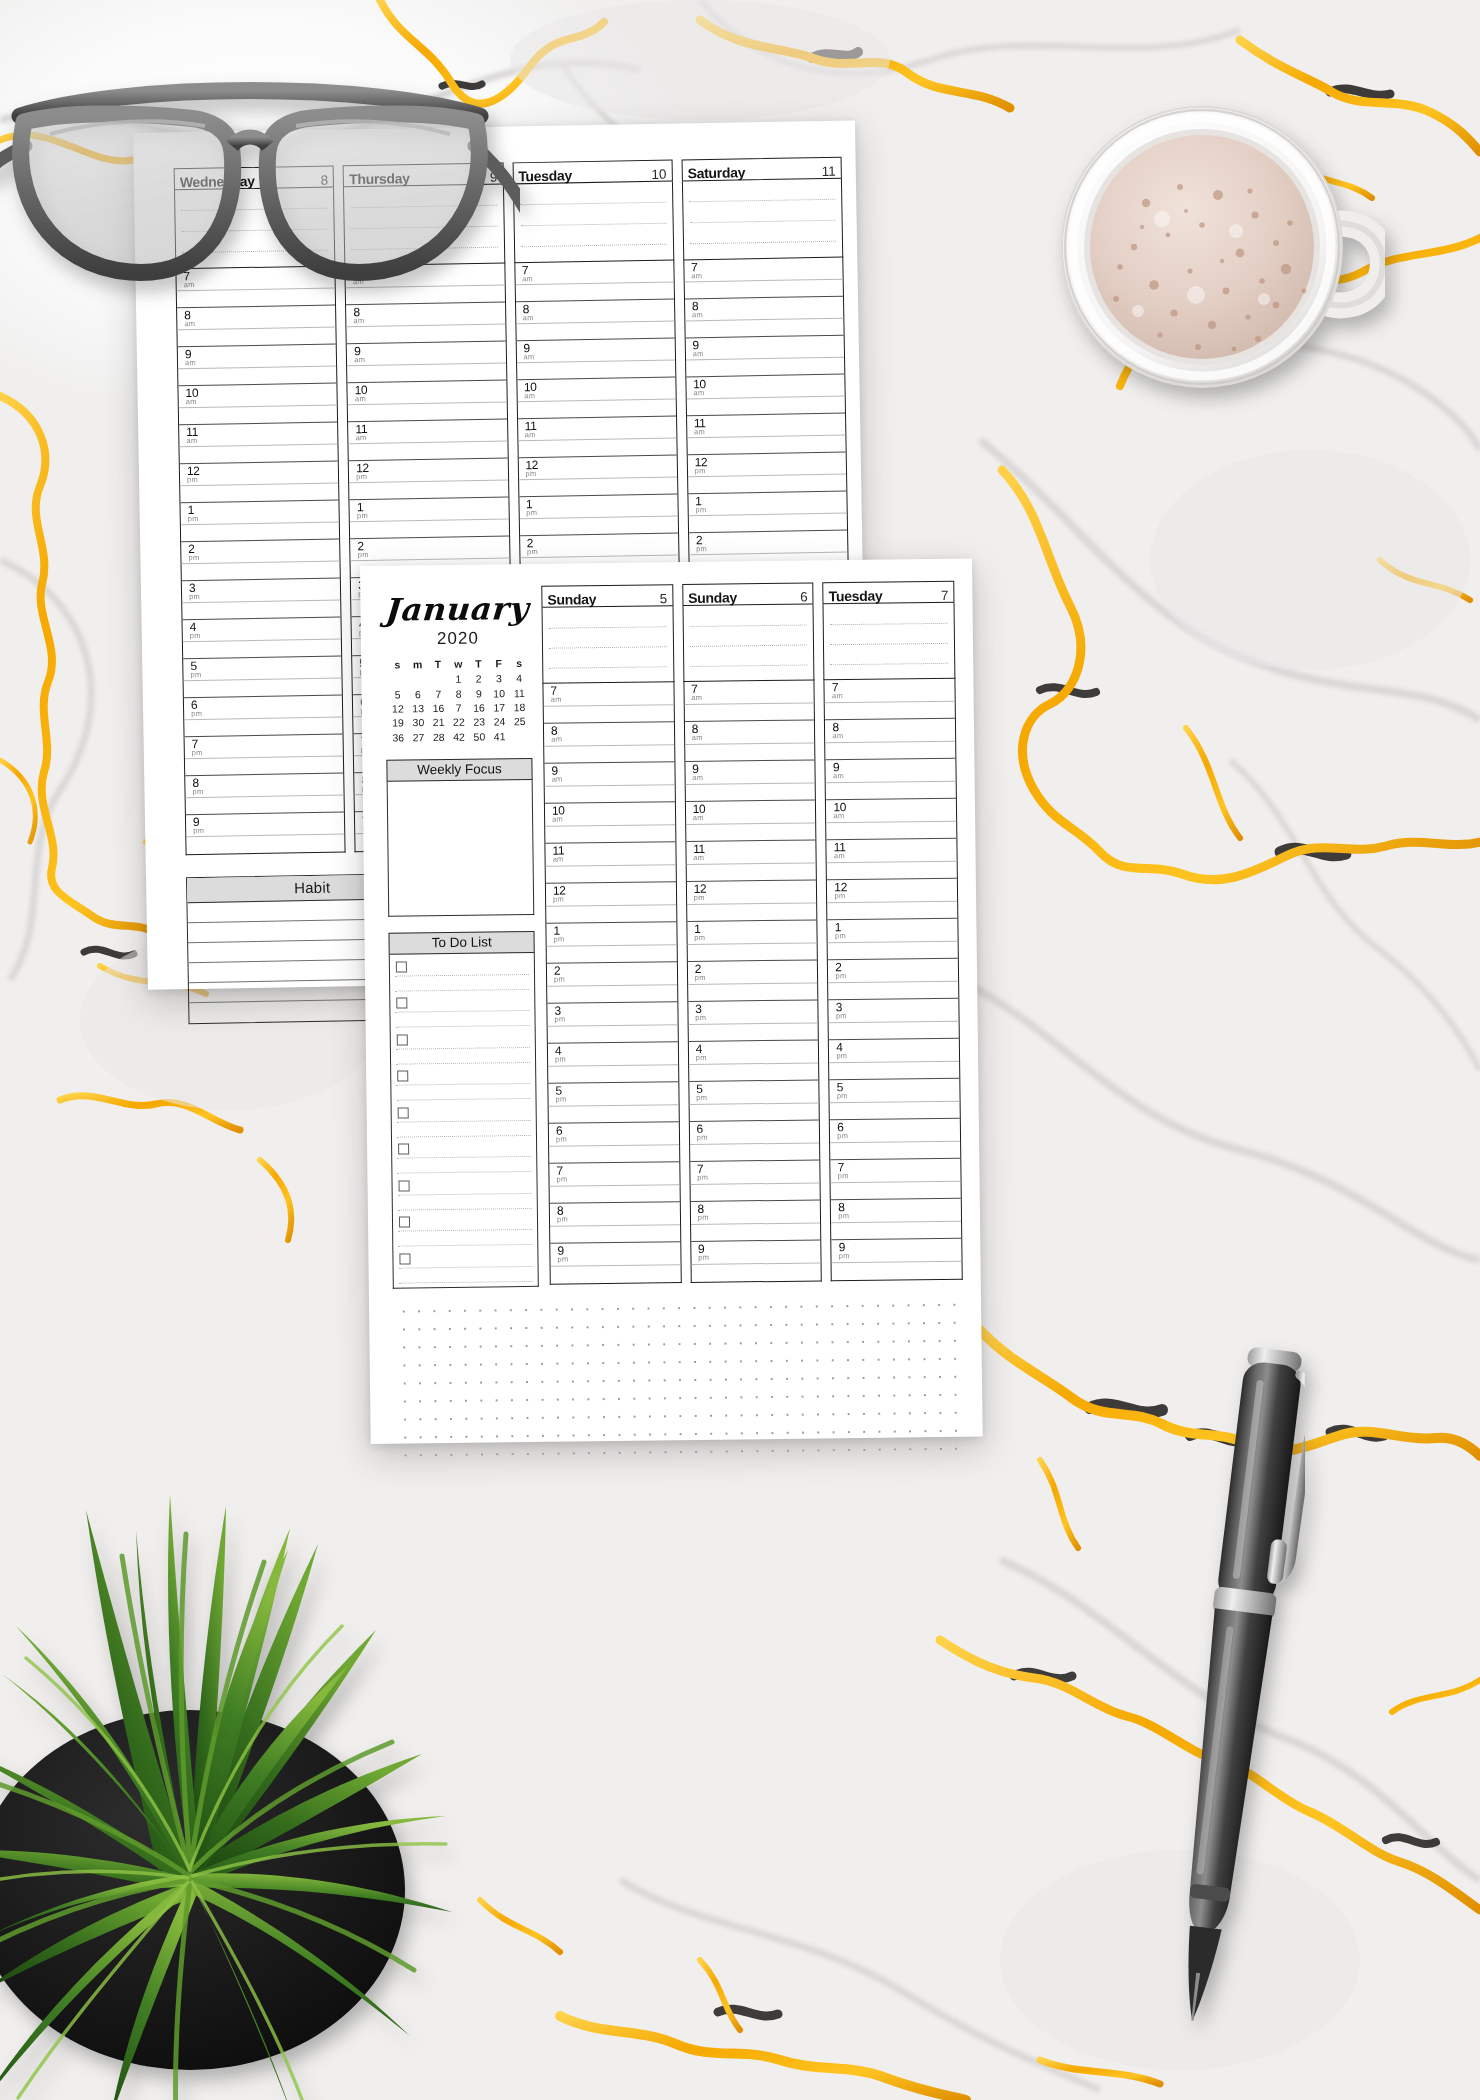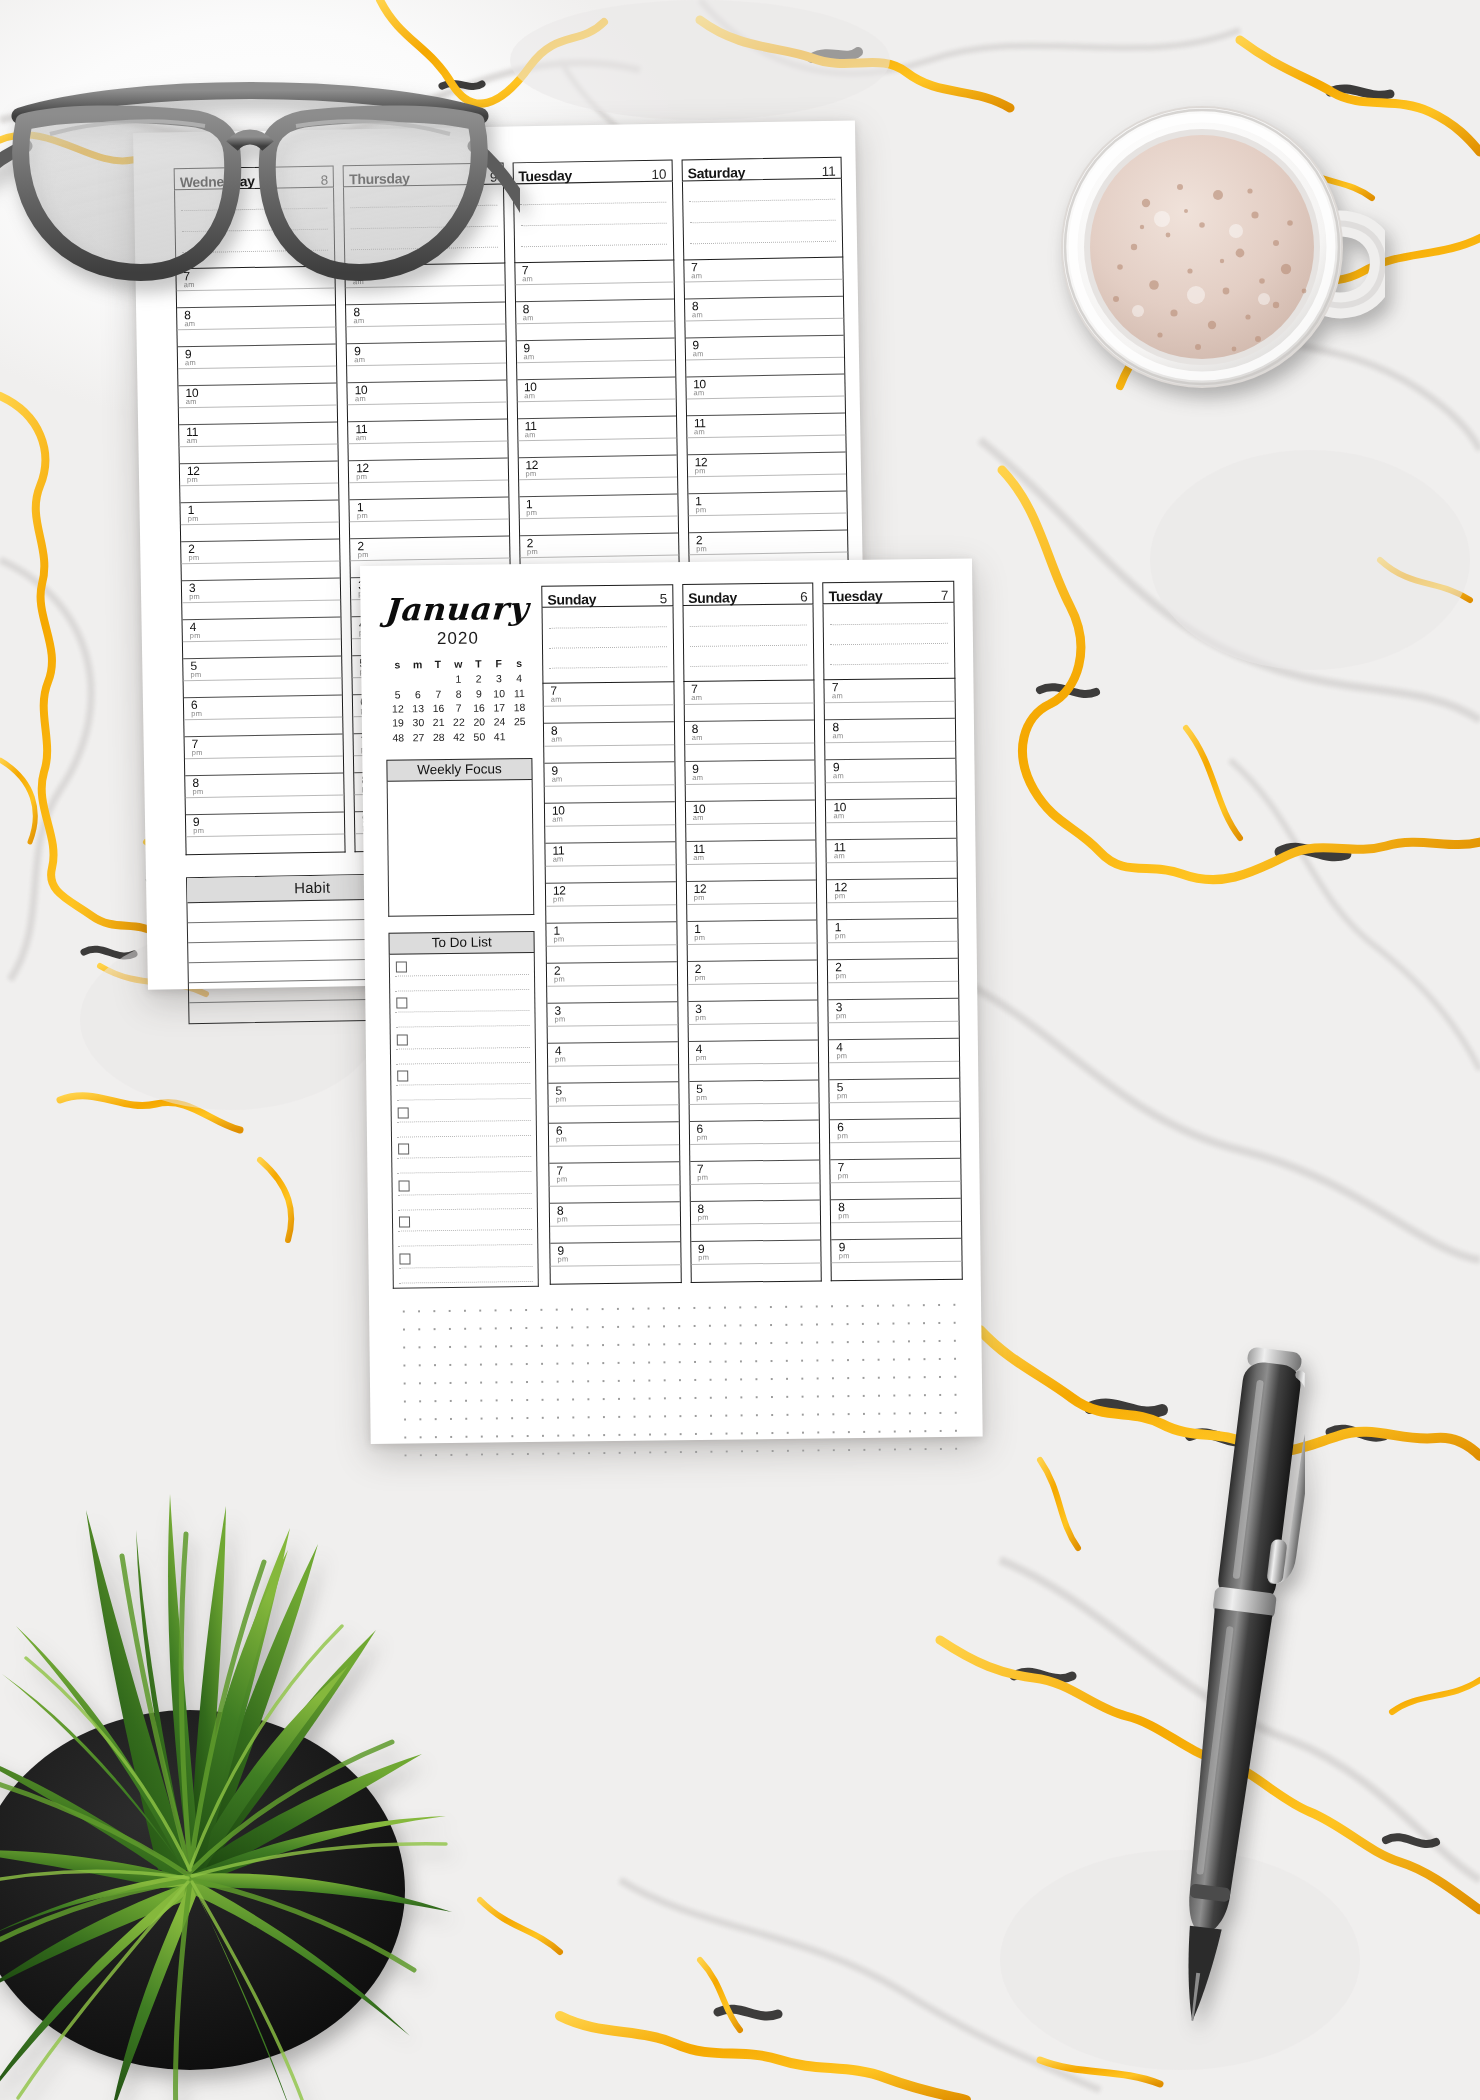--- a/index.html
+++ b/index.html
@@ -779,26 +779,26 @@
                 <td>7</td>
                 <td>16</td>
                 <td>17</td>
                 <td>18</td>
               </tr>
               <tr>
                 <td>19</td>
                 <td>30</td>
                 <td>21</td>
                 <td>22</td>
-                <td>20</td>
+                <td>23</td>
                 <td>24</td>
                 <td>25</td>
               </tr>
               <tr>
-                <td>48</td>
+                <td>36</td>
                 <td>27</td>
                 <td>28</td>
                 <td>42</td>
                 <td>50</td>
                 <td>41</td>
                 <td></td>
               </tr>
             </tbody>
         </table>
       </div>

